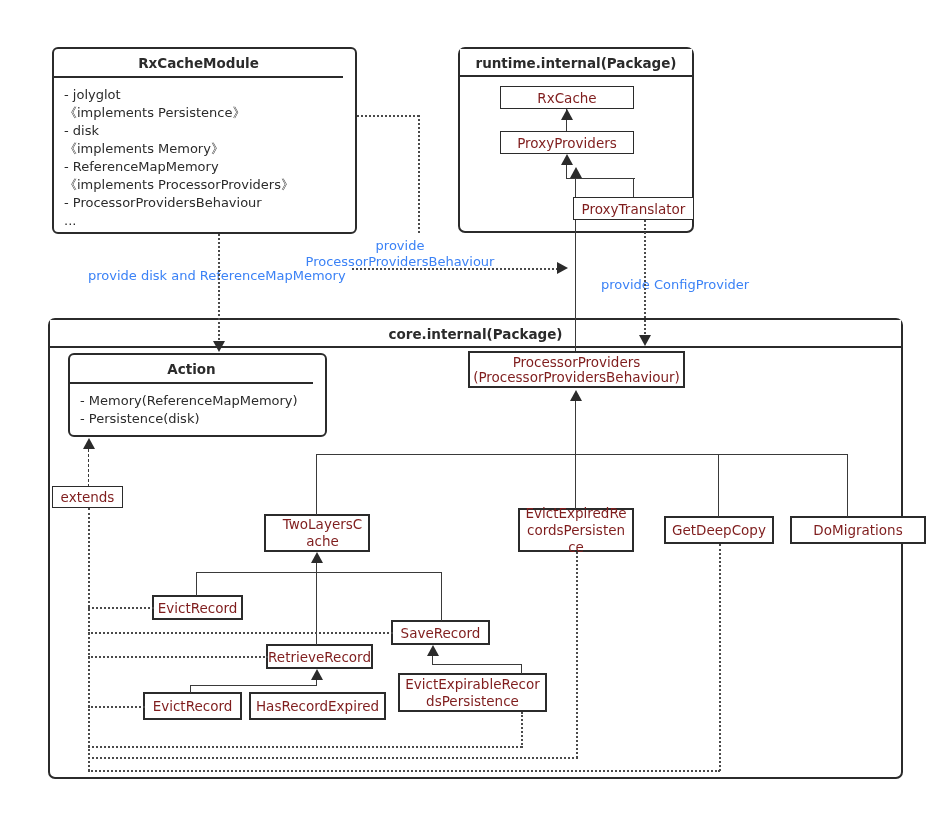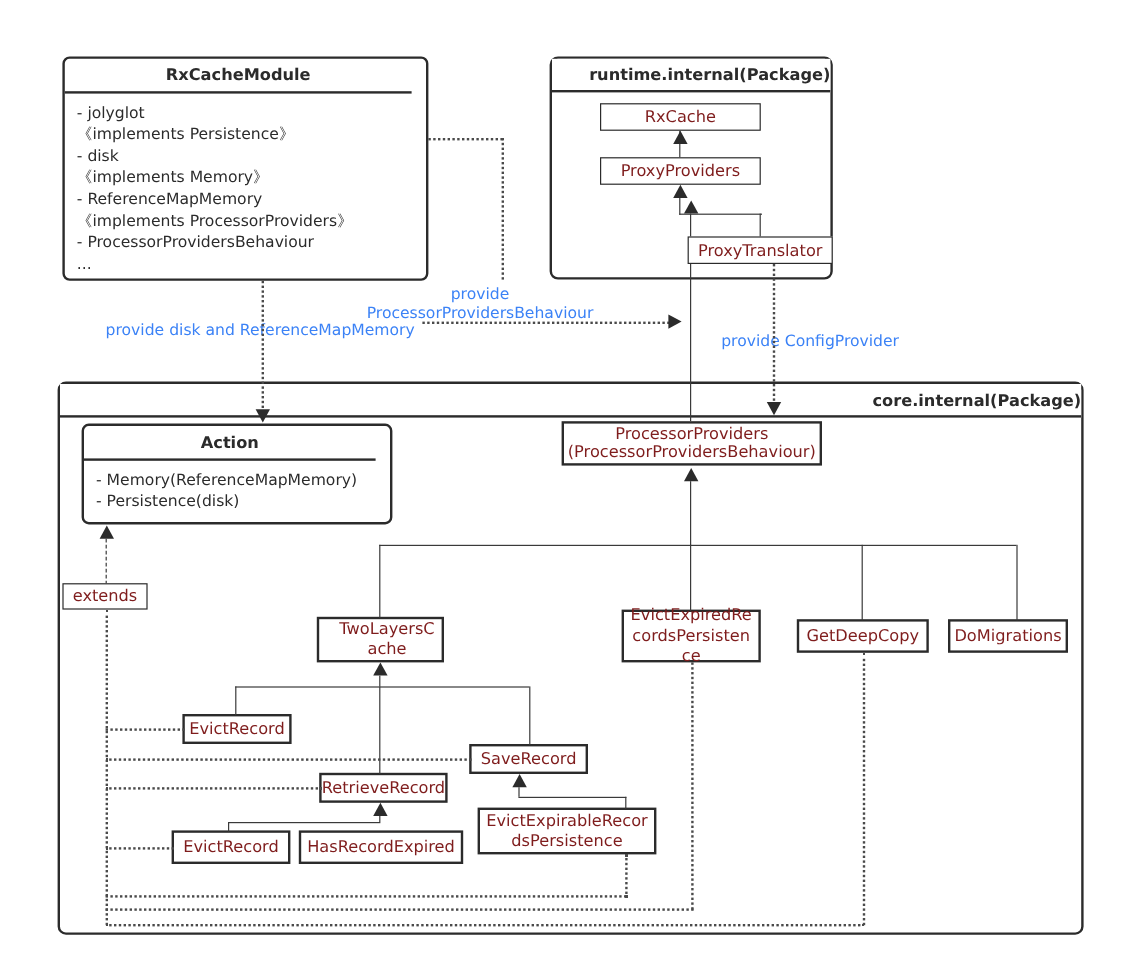--- a/index.html
+++ b/index.html
@@ -29,21 +29,21 @@
     color: #2b2b2b;
   }
   .pkg {
     border-radius: 7px;
   }
   .pkg-title {
     position: absolute;
     left: 0; right: 0; top: 0;
     height: 28px;
     line-height: 28px;
-    text-align: right;
+    text-align: center;
     font-weight: bold;
     font-size: 13.5px;
     border-bottom: 2px solid #2b2b2b;
     box-sizing: border-box;
     background: #ffffff;
   }
   .cls {
     border-radius: 6px;
   }
   .cls-title {
@@ -195,21 +195,21 @@
   <div class="node" style="left:264px; top:514px; width:106px; height:38px; line-height:17px;">
     <span style="word-break:break-all;margin-left:11px;">TwoLayersCache</span>
   </div>
 
   <div class="node" style="left:518px; top:508px; width:116px; height:44px; line-height:17px;">
     <span style="word-break:break-all;">EvictExpiredRecordsPersistence</span>
   </div>
 
   <div class="node" style="left:664px; top:516px; width:110px; height:28px;">GetDeepCopy</div>
 
-  <div class="node" style="left:790px; top:516px; width:100px; height:28px;">DoMigrations</div>
+  <div class="node" style="left:790px; top:516px; width:136px; height:28px;">DoMigrations</div>
 
   <div class="node" style="left:152px; top:595px; width:91px; height:25px;">EvictRecord</div>
 
   <div class="node" style="left:391px; top:620px; width:99px; height:25px;">SaveRecord</div>
 
   <div class="node" style="left:266px; top:644px; width:107px; height:25px;">RetrieveRecord</div>
 
   <div class="node" style="left:143px; top:692px; width:99px; height:28px;">EvictRecord</div>
 
   <div class="node" style="left:249px; top:692px; width:137px; height:28px;">HasRecordExpired</div>

